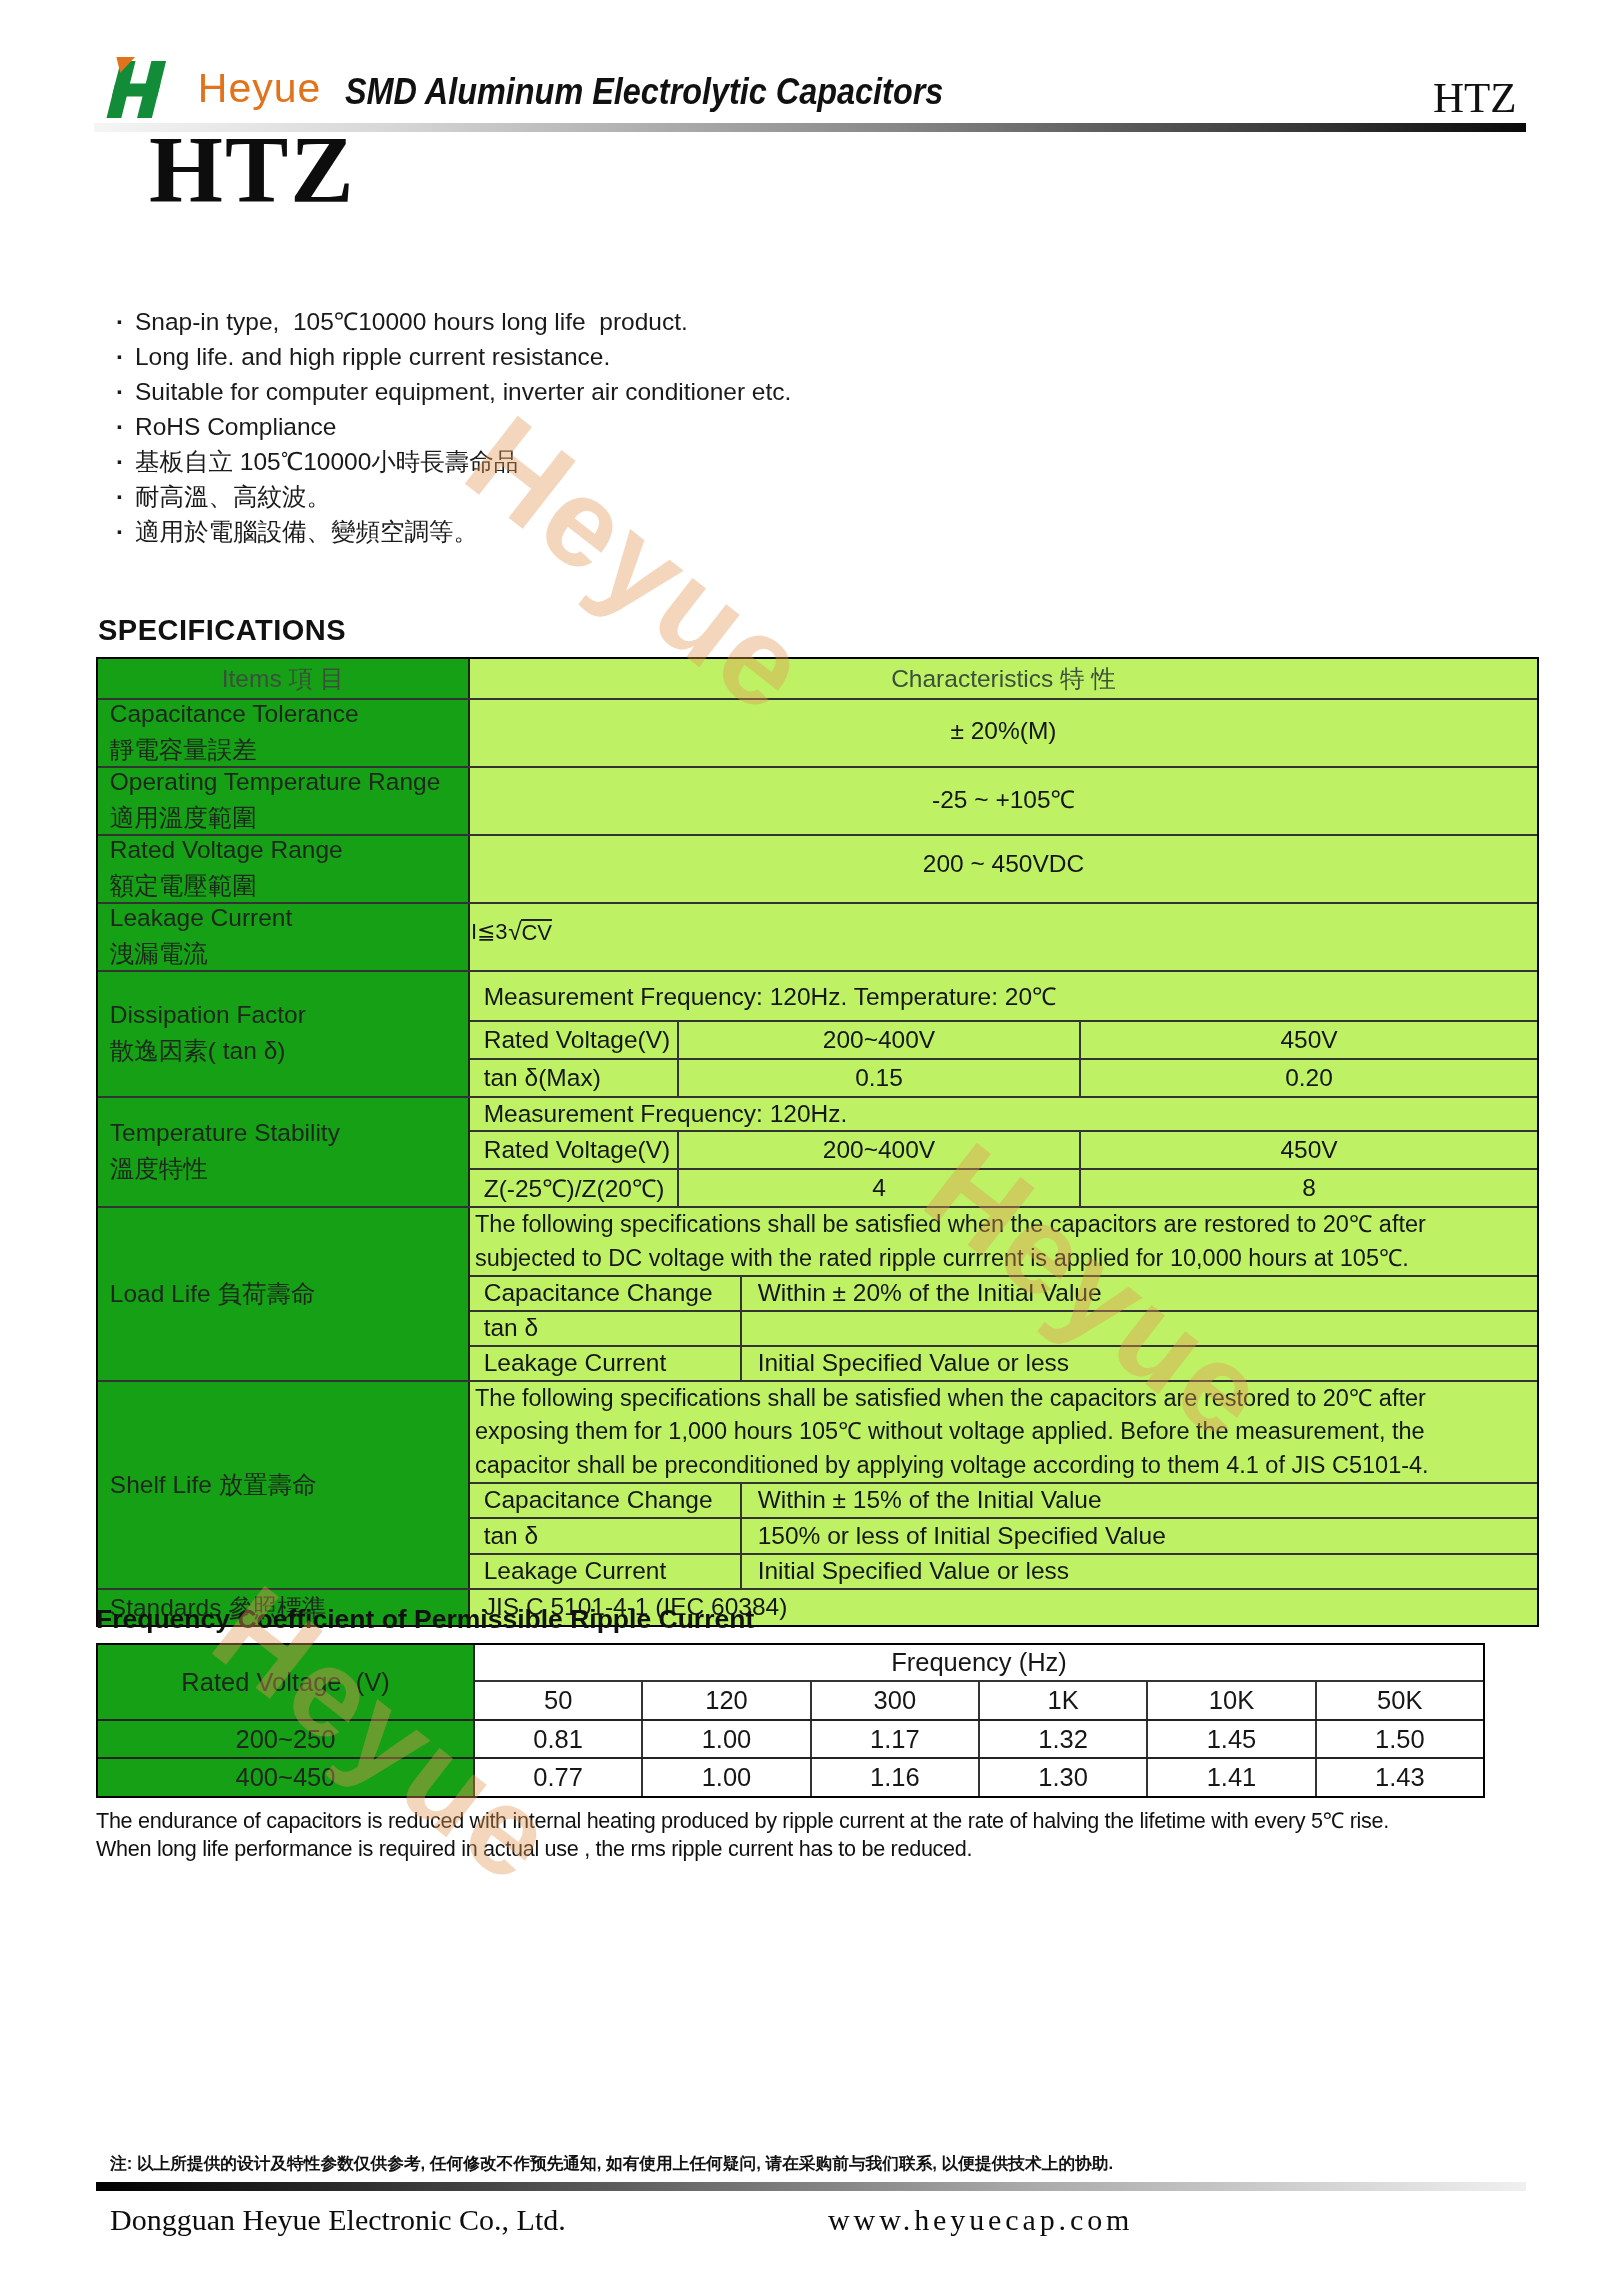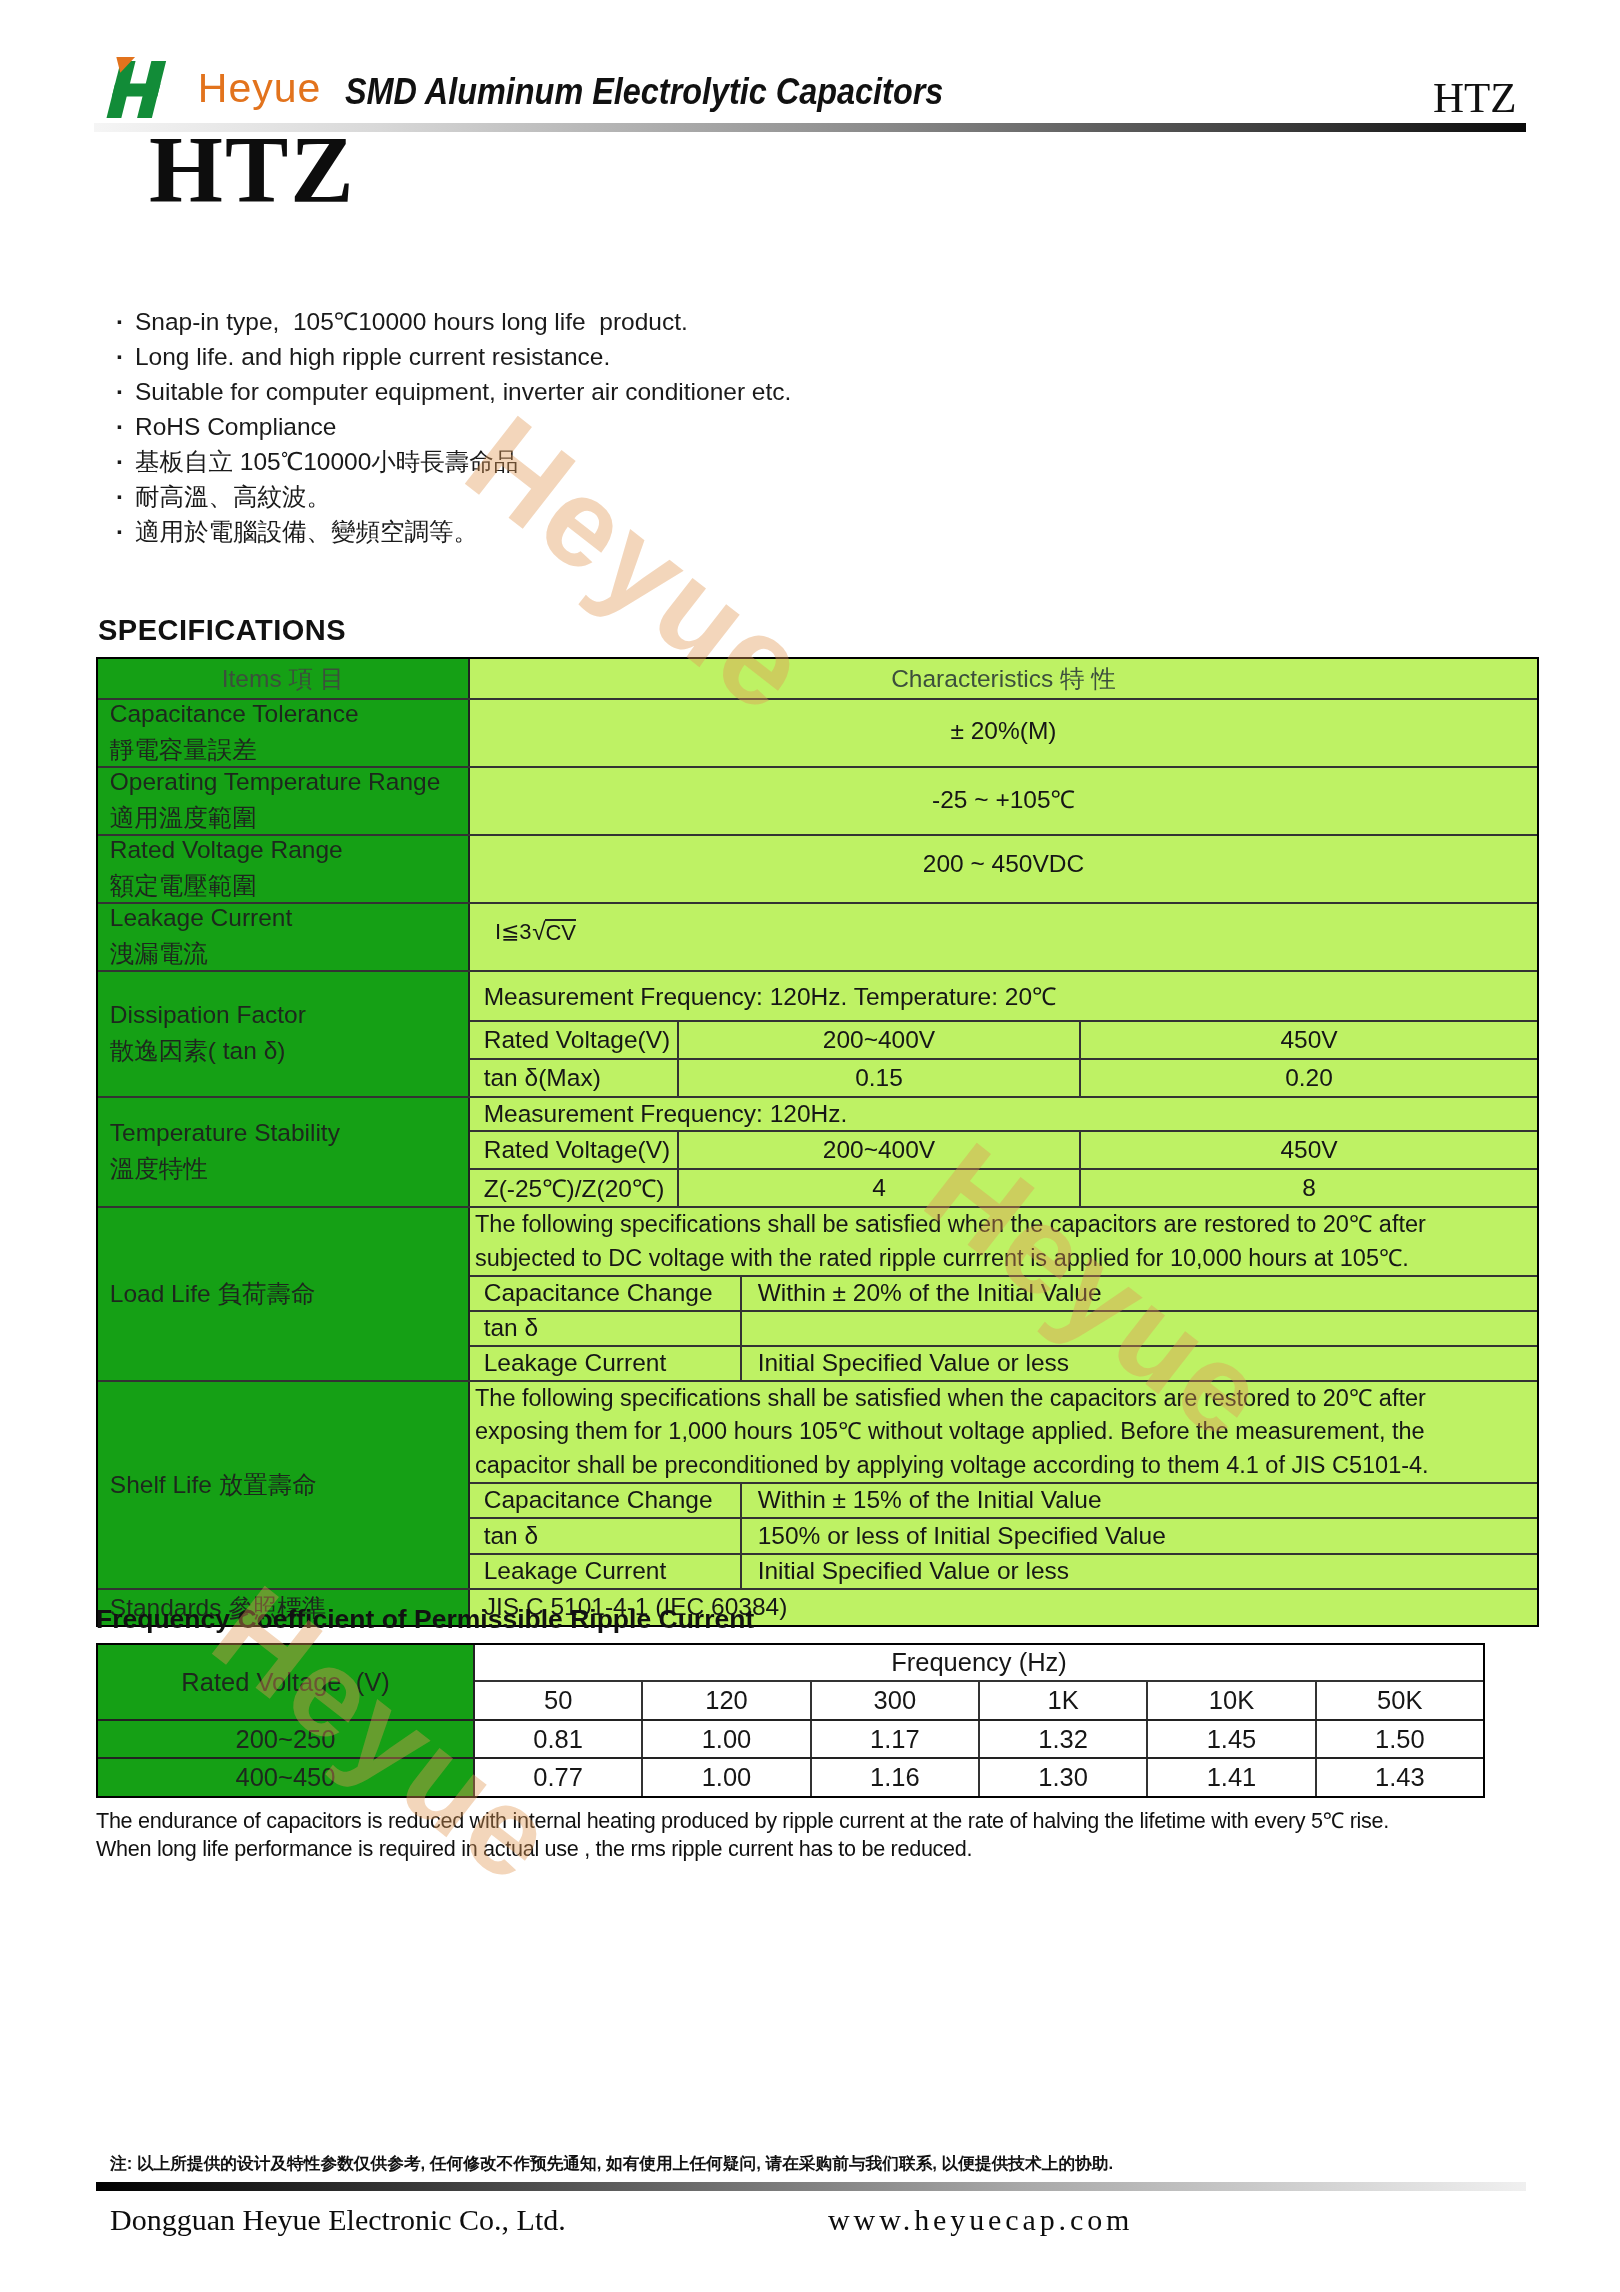--- a/index.html
+++ b/index.html
@@ -42,21 +42,21 @@
   .s-content.center{align-items:center;text-align:center;}
   .s-content.head{color:#3c4f3c;}
   .sub{display:flex;border-top:2px solid var(--border);flex:none;}
   .sub.first{border-top:none;}
   .cell{display:flex;align-items:center;justify-content:center;box-sizing:border-box;white-space:pre;}
   .cell.l{justify-content:flex-start;padding-left:13.7px;}
   .bR{border-right:2px solid var(--border);}
   .para{flex:none;display:flex;flex-direction:column;justify-content:space-between;padding-left:5px;font-size:23.5px;}
   .para > div{white-space:pre;}
   .kv{display:flex;border-top:2px solid var(--border);flex:none;}
-  .formula{display:flex;align-items:center;padding-left:25px;font-size:22px;letter-spacing:-0.2px;white-space:pre;}
+  .formula{display:flex;align-items:center;padding-left:1px;font-size:22px;letter-spacing:-0.2px;white-space:pre;}
   .rad{font-size:24.5px;margin-left:1px;}
   .ovl{border-top:2px solid #222;display:inline-block;line-height:1.1;}
 
   
   .freq-table{position:absolute;left:96px;top:1643px;width:1389px;border:2.9px solid #000;box-sizing:border-box;
               font-size:25.5px;background:#fff;}
   .f-top{display:flex;}
   .f-corner{width:377px;flex:none;background:var(--green);border-right:2px solid #222;box-sizing:border-box;
             display:flex;align-items:center;justify-content:center;color:#1d271d;white-space:pre;}
   .f-rightcol{flex:1;display:flex;flex-direction:column;min-width:0;}

